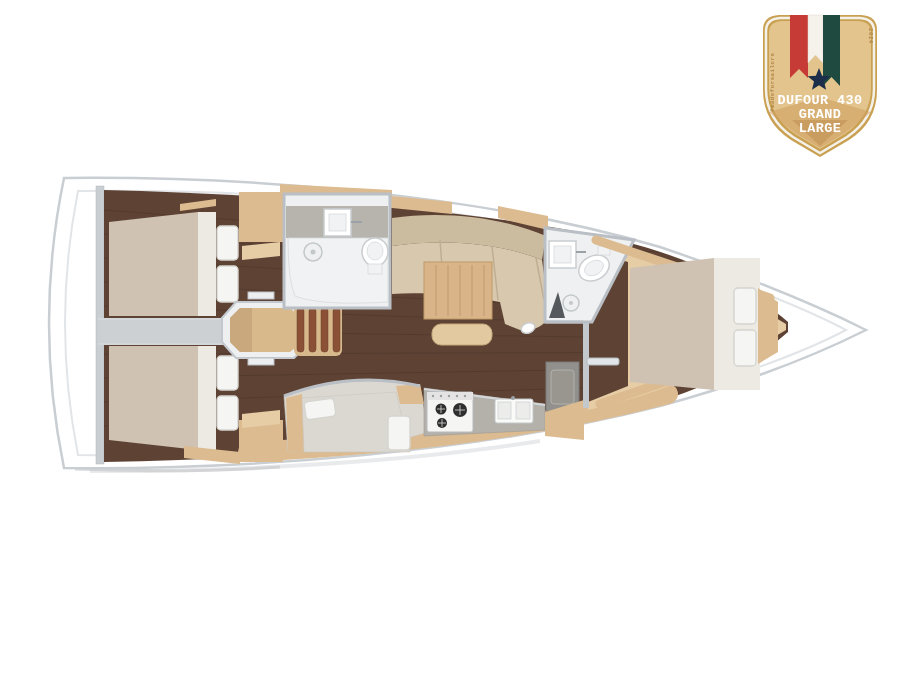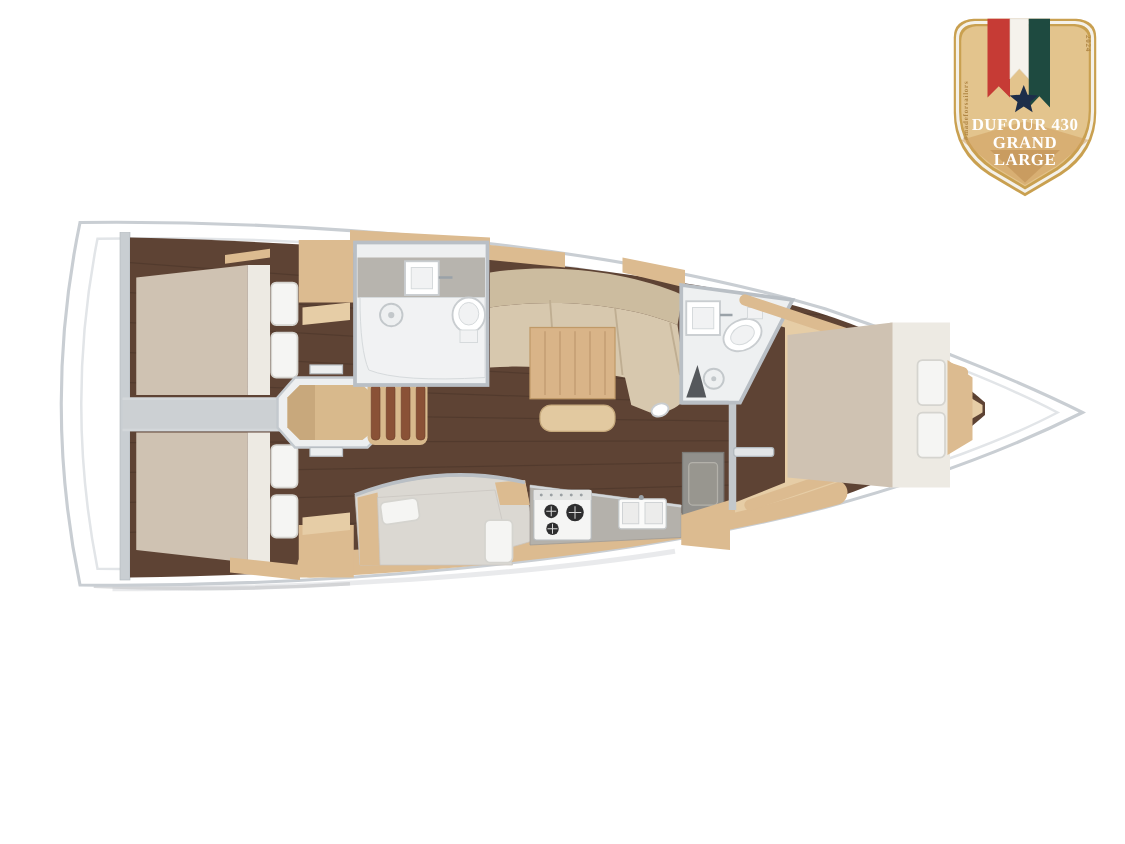--- a/index.html
+++ b/index.html
@@ -1,17 +1,17 @@
 <!DOCTYPE html>
 <html style="--hull_fill: #ffffff; --hull_stroke: #c9ced3; --deck_line: #e2e5e8; --wood_dark: #5e4334; --wood_light: #dcbb90; --wood_light2: #e6cda6; --mattress: #cfc2b2; --mattress_light: #dbd8d2; --sheet: #edeae3; --pillow: #f5f5f3; --pillow_shade: #d5d4cf; --sofa: #d7c8ae; --sofa_back: #ccbc9f; --table_wood: #d9b488; --counter: #b4b1ab; --bath_floor: #eef0f1; --wall: #b9bfc5; --wall_light: #d3d7da; --corridor: #ccd0d3; --steel: #9aa2a8; --badge_gold: #e3c48d; --badge_border: #c9a050; --badge_red: #c63b35; --badge_green: #1e4a40; --badge_navy: #1d2e4a; --badge_text: #ffffff; --badge_side_text: #b08644;"><head>
 <meta charset="utf-8">
 <style>
   html,body{margin:0;padding:0;background:#fff;}
   .stage{position:relative;width:900px;height:675px;background:#fff;overflow:hidden;
-         font-family:Liberation Serif, serif;}
+         font-family:Liberation Mono, monospace;}
   svg{display:block}
   
   .hull{fill:var(--hull_fill,#fff);stroke:var(--hull_stroke,#c9ced3);stroke-width:2.5;}
   .deckline{fill:none;stroke:var(--deck_line,#e2e5e8);stroke-width:2;}
   .shadow1{fill:none;stroke:#e3e5e7;stroke-width:4;opacity:.8;}
   .shadow2{fill:none;stroke:#c9cbcd;stroke-width:3;opacity:.7;}
   .wood{fill:var(--wood_dark,#5e4334);}
   .plank{stroke:rgba(0,0,0,.12);stroke-width:1;}
   .woodL{fill:var(--wood_light,#dcbb90);}
   .woodL2{fill:var(--wood_light2,#e6cda6);}

